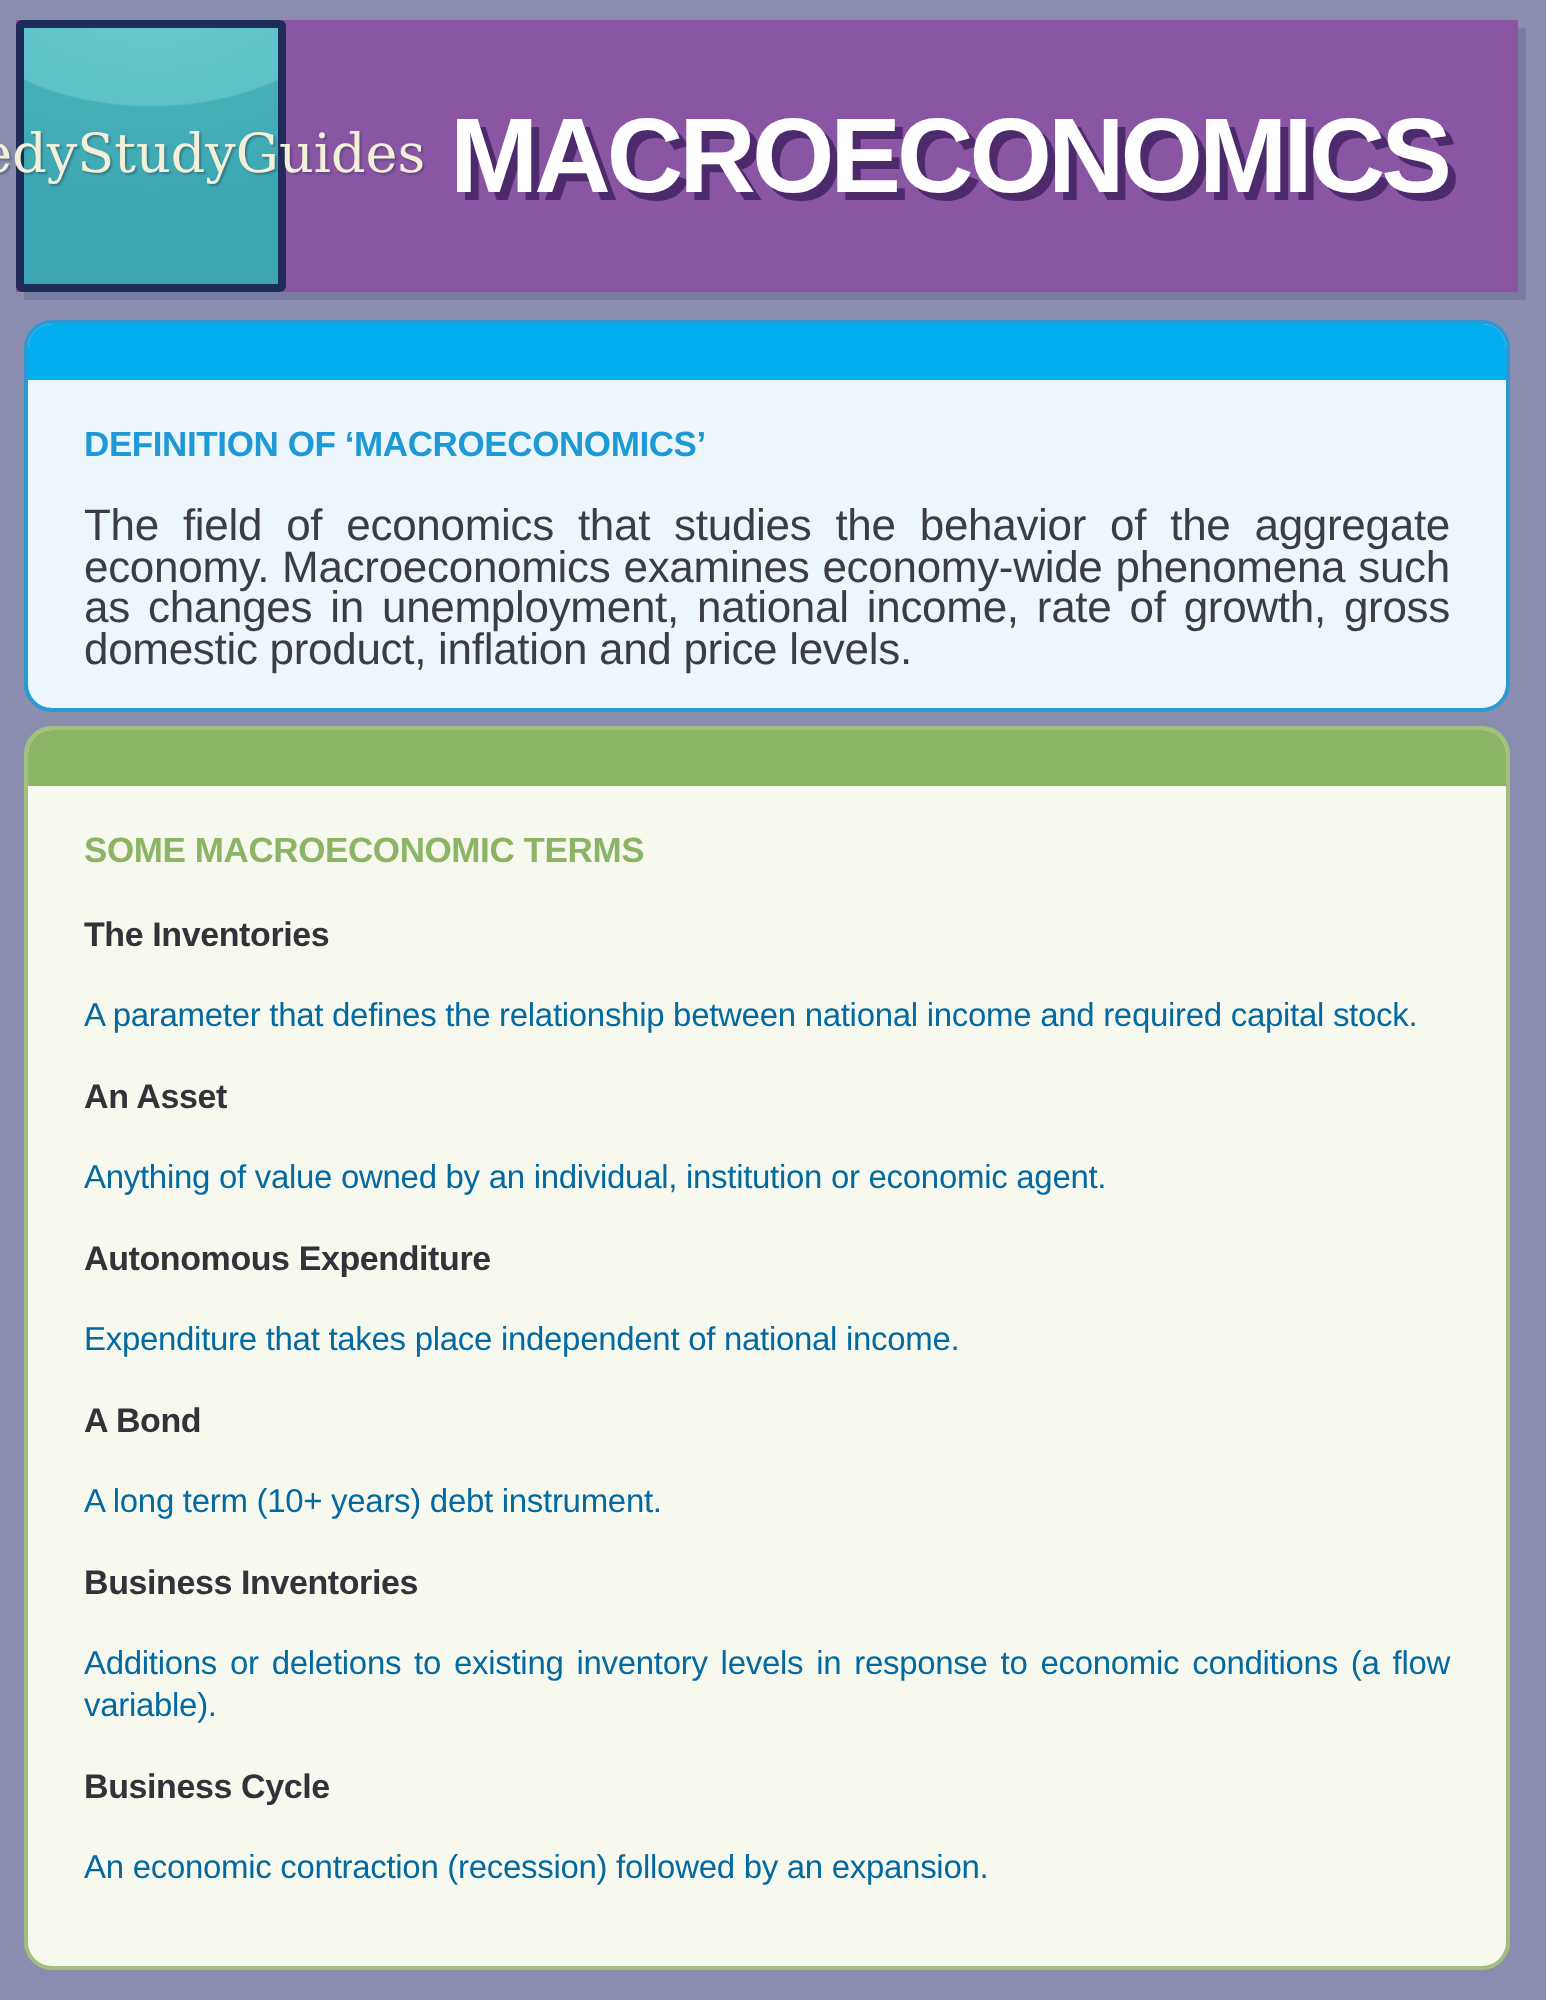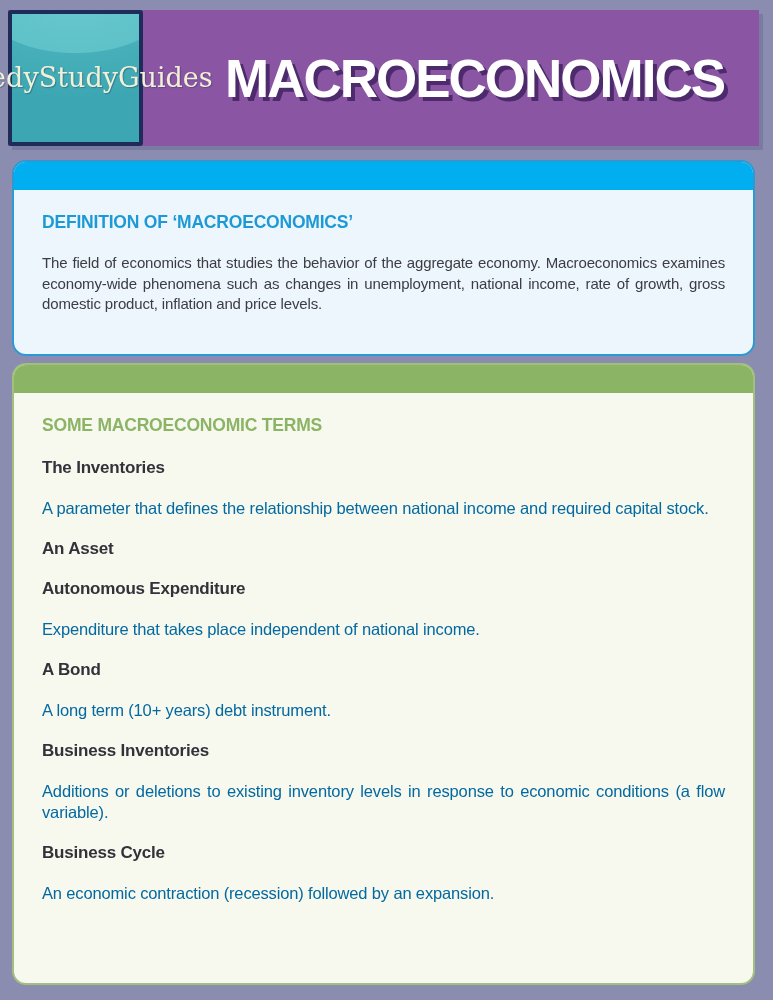--- a/index.html
+++ b/index.html
@@ -70,21 +70,21 @@
     border: 2px solid #2b9ad4;
   }
   .card-definition .card-band { background: #01aeef; margin: -2px -2px 0; height: 30px; }
   .heading-blue {
     color: #1d9ad6;
     font-size: 17.5px; font-weight: 700;
     letter-spacing: -0.2px;
     margin: 2px 0 20px;
   }
   .body-text {
-    font-size: 15px; line-height: 20.5px;
+    font-size: 22px; line-height: 20.5px;
     color: #3c3c44;
     letter-spacing: -0.15px;
     text-align: justify;
   }
 
   .card-terms {
     top: 363px; height: 622px;
     background: #f7f8ee;
     border: 2px solid #a2bf7e;
   }
@@ -136,20 +136,21 @@
   <div class="card-band"></div>
   <div class="card-body">
     <div class="heading-green">SOME MACROECONOMIC TERMS</div>
 
     <div class="term-item">
       <p class="term-name">The Inventories</p>
       <p class="term-def">A parameter that defines the relationship between national income and required capital stock.</p>
     </div>
     <div class="term-item">
       <p class="term-name">An Asset</p>
+      <p class="term-def">Anything of value owned by an individual, institution or economic agent.</p>
     </div>
     <div class="term-item">
       <p class="term-name">Autonomous Expenditure</p>
       <p class="term-def">Expenditure that takes place independent of national income.</p>
     </div>
     <div class="term-item">
       <p class="term-name">A Bond</p>
       <p class="term-def">A long term (10+ years) debt instrument.</p>
     </div>
     <div class="term-item">

